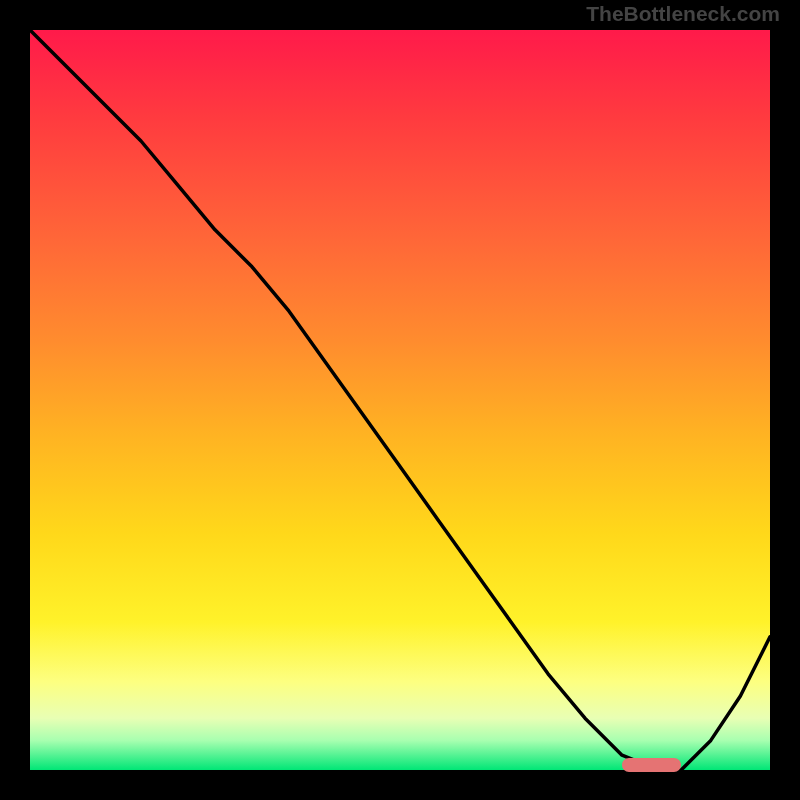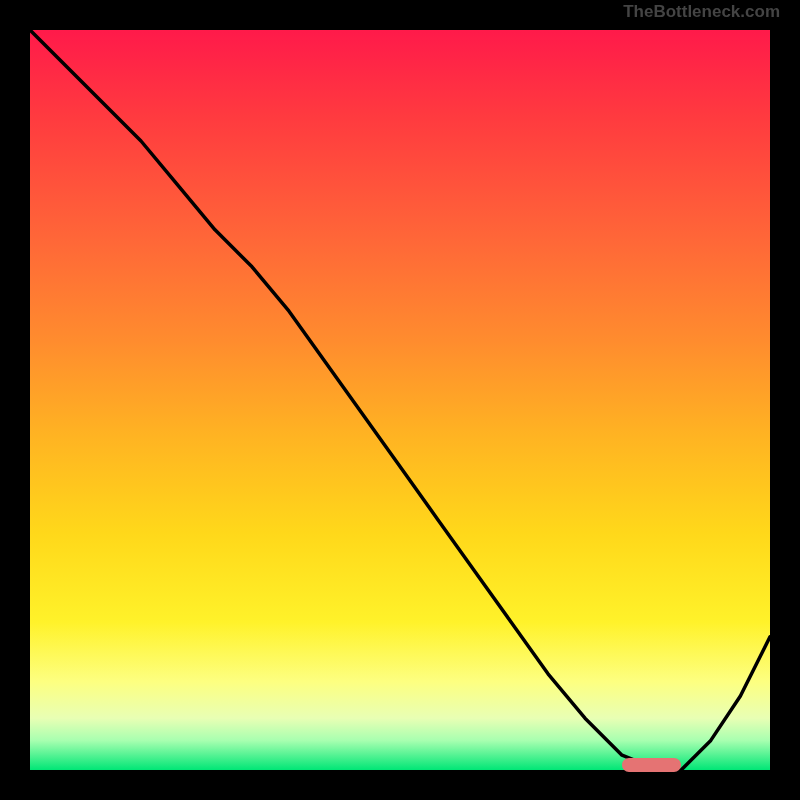--- a/index.html
+++ b/index.html
@@ -15,21 +15,21 @@
     position: relative;
     width: 800px;
     height: 800px;
     background: #000;
   }
   .watermark {
     position: absolute;
     top: 2px;
     right: 20px;
     color: #444;
-    font-size: 17px;
+    font-size: 21px;
     font-weight: bold;
     letter-spacing: 0px;
     z-index: 5;
   }
   .plot {
     position: absolute;
     left: 30px;
     top: 30px;
     width: 740px;
     height: 740px;

